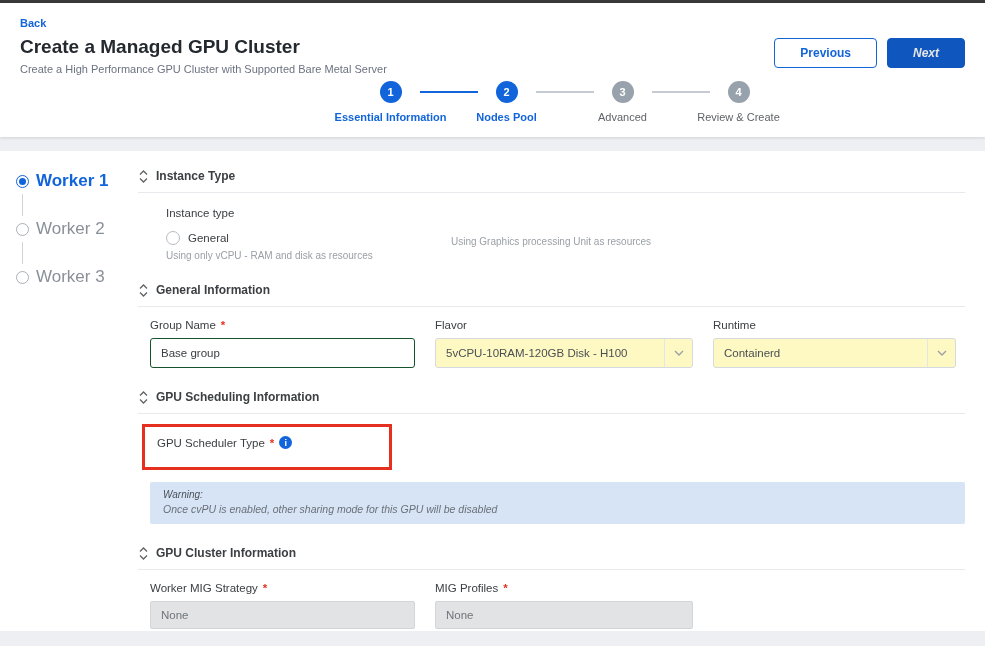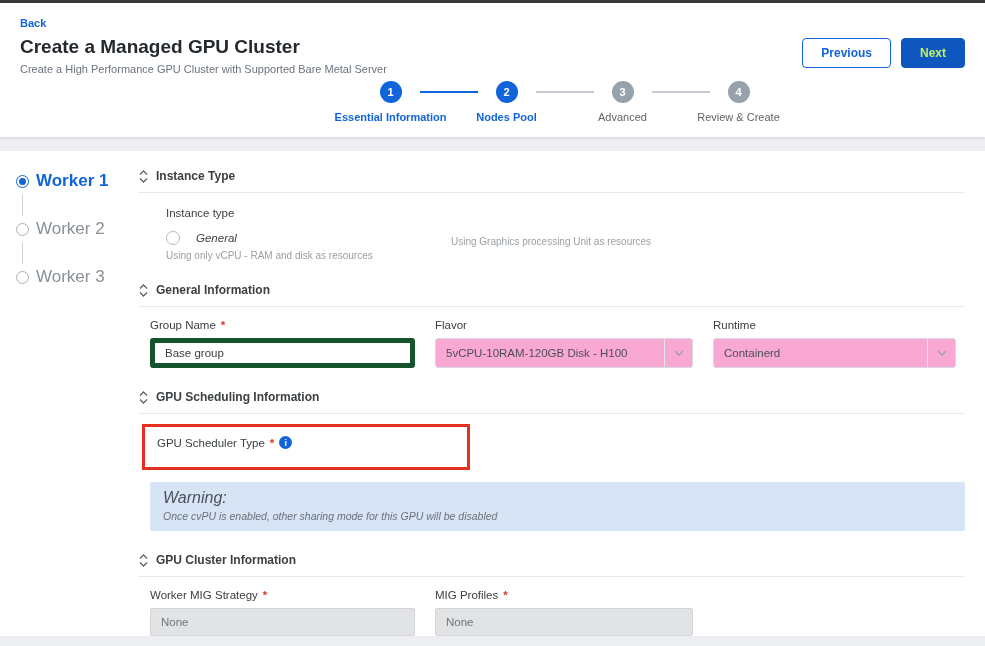--- a/index.html
+++ b/index.html
@@ -13,23 +13,23 @@
   body{font-family:"Liberation Sans",sans-serif;background:#EDEFF2;}
   .screen-edge{height:3px;background:#3a3a3a;}
 
   
   .header{background:#fff;padding:10px 20px 12px;box-shadow:0 1px 3px rgba(0,0,0,.12);position:relative;}
   .back{display:inline-block;color:var(--accent);font-size:11px;font-weight:700;cursor:pointer;margin-bottom:7px;}
   .title-row{display:flex;justify-content:space-between;align-items:flex-start;gap:15px;}
   .page-title{font-size:19px;font-weight:700;color:#24292F;}
   .subtitle{font-size:11px;color:#6B7280;margin-top:5px;}
   .actions{display:flex;gap:10px;margin-top:2px;}
-  .btn{font-size:12px;font-weight:600;padding:7px 18px;border-radius:4px;cursor:pointer;border:1px solid var(--accent);font-family:inherit;}
+  .btn{font-size:12px;font-weight:600;padding:7px 25px;border-radius:4px;cursor:pointer;border:1px solid var(--accent);font-family:inherit;}
   .btn.outline{background:#fff;color:var(--accent);}
-  .btn.primary{background:var(--accent-dark);color:#bef264;border-color:var(--accent-dark);}
+  .btn.primary{background:var(--accent-dark);color:#e5e5e5;border-color:var(--accent-dark);font-style:italic;}
 
   
   .stepper{display:flex;align-items:flex-start;width:fit-content;margin:6px auto 2px;transform:translateX(72px);}
   .step{display:flex;flex-direction:column;align-items:center;width:100px;}
   .step-circle{width:22px;height:22px;border-radius:50%;color:#fff;font-size:11px;font-weight:700;display:flex;align-items:center;justify-content:center;}
   .step.done .step-circle,.step.active .step-circle{background:var(--accent);}
   .step.upcoming .step-circle{background:#98A2AD;}
   .step-label{margin-top:8px;font-size:11px;color:#5F6368;white-space:nowrap;text-align:center;}
   .step.done .step-label,.step.active .step-label{color:var(--accent);font-weight:700;}
   .connector{height:2px;width:58px;flex-shrink:0;margin:10px -21px 0;background:#C6CBD1;}
@@ -51,41 +51,41 @@
   .section-header{display:flex;align-items:center;gap:7px;cursor:pointer;}
   .section-title{font-size:12px;font-weight:700;color:#3C4043;}
   .hr{border-top:1px solid #E7E9EC;margin-top:9px;}
   .section-body{padding-left:12px;}
   .instance-body{padding-left:28px;}
 
   .grid{display:grid;grid-template-columns:265px 258px 243px;column-gap:20px;}
   .field-label{font-size:11.5px;color:#3C4043;margin-bottom:7px;display:flex;align-items:center;gap:5px;}
   .req{color:var(--red);font-weight:700;}
 
-  .text-input{height:30px;width:100%;border:5px solid #14532d;border-radius:3px;font-size:11.5px;color:#3C4043;padding:0 10px;font-family:inherit;outline:none;background:#fff;}
-  .select{height:30px;width:100%;border:1px solid #D6D9DD;border-radius:3px;font-size:11.5px;color:#4A4F54;background:#f9a8d4;display:flex;align-items:center;justify-content:space-between;padding-left:10px;cursor:pointer;}
+  .text-input{height:30px;width:100%;border:1px solid #14532d;border-radius:3px;font-size:11.5px;color:#3C4043;padding:0 10px;font-family:inherit;outline:none;background:#fff;}
+  .select{height:30px;width:100%;border:1px solid #D6D9DD;border-radius:3px;font-size:11.5px;color:#4A4F54;background:#fef9c3;display:flex;align-items:center;justify-content:space-between;padding-left:10px;cursor:pointer;}
   .select .chev{width:28px;align-self:stretch;display:flex;align-items:center;justify-content:center;border-left:1px solid #E3E6E9;color:#9AA0A6;}
 
   .disabled-field{height:28px;background:#E1E3E5;border:1px solid #D3D5D8;border-radius:2px;font-size:11.5px;color:#70757A;display:flex;align-items:center;padding:0 10px;}
 
   .instance-type-label{font-size:11.5px;color:#3C4043;margin-top:14px;}
   .radio-row{display:grid;grid-template-columns:265px 1fr;column-gap:20px;margin-top:12px;}
-  .radio-line{display:flex;align-items:center;gap:16px;cursor:pointer;font-size:11.5px;color:#3C4043;font-style:italic;}
+  .radio-line{display:flex;align-items:center;gap:8px;cursor:pointer;font-size:11.5px;color:#3C4043;}
   .r-circle{width:14px;height:14px;border:1px solid #B6BCC2;border-radius:50%;background:#fff;position:relative;flex-shrink:0;}
   .radio-opt.checked .r-circle{border-color:var(--accent);}
   .radio-opt.checked .r-circle::after{content:"";position:absolute;inset:2.5px;background:var(--accent);border-radius:50%;}
   .r-desc{font-size:10px;color:#9AA0A6;margin-top:5px;}
 
   .info-i{width:13px;height:13px;border-radius:50%;background:var(--accent);color:#fff;font-size:9px;font-weight:700;display:inline-flex;align-items:center;justify-content:center;cursor:pointer;}
 
-  .red-annotation{border:3px solid var(--red);padding:9px 12px 11px;width:328px;margin-left:-8px;margin-top:10px;}
+  .red-annotation{border:3px solid var(--red);padding:9px 12px 11px;width:250px;margin-left:-8px;margin-top:10px;}
   .red-annotation .select{width:252px;}
 
   .warning{background:var(--warn-bg);padding:7px 13px 9px;margin-top:12px;border-radius:2px;}
-  .w-title{font-size:16px;color:#4A5158;font-style:italic;}
+  .w-title{font-size:10px;color:#4A5158;font-style:italic;}
   .w-text{font-size:10.5px;color:#6A7077;font-style:italic;margin-top:3px;}
   .mt12{margin-top:12px;}
 </style>
 </head>
 <body>
 
 <div class="screen-edge"></div>
 
 <div class="header">
   <a class="back">Back</a>

